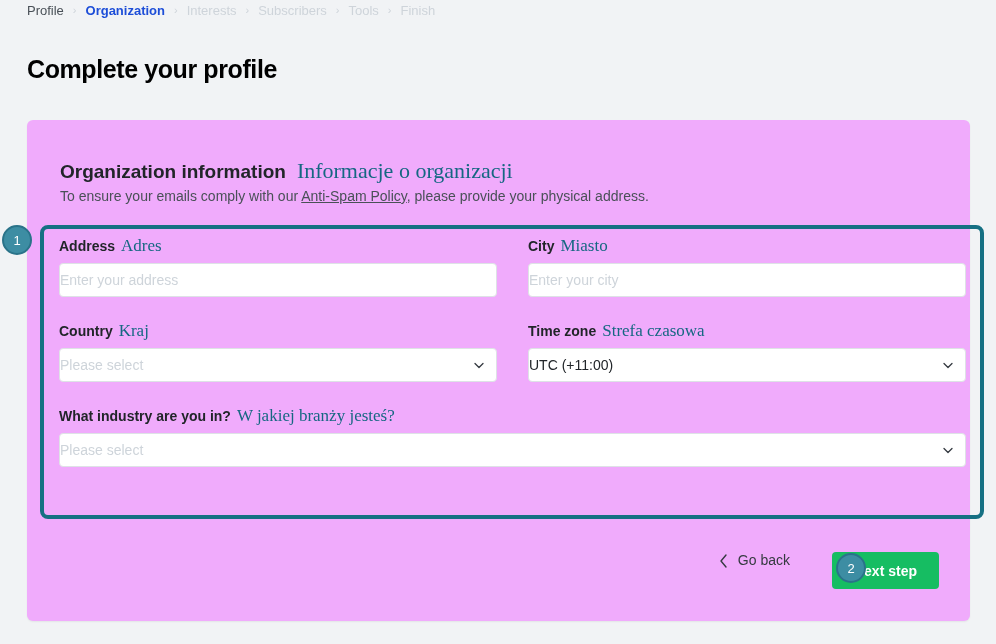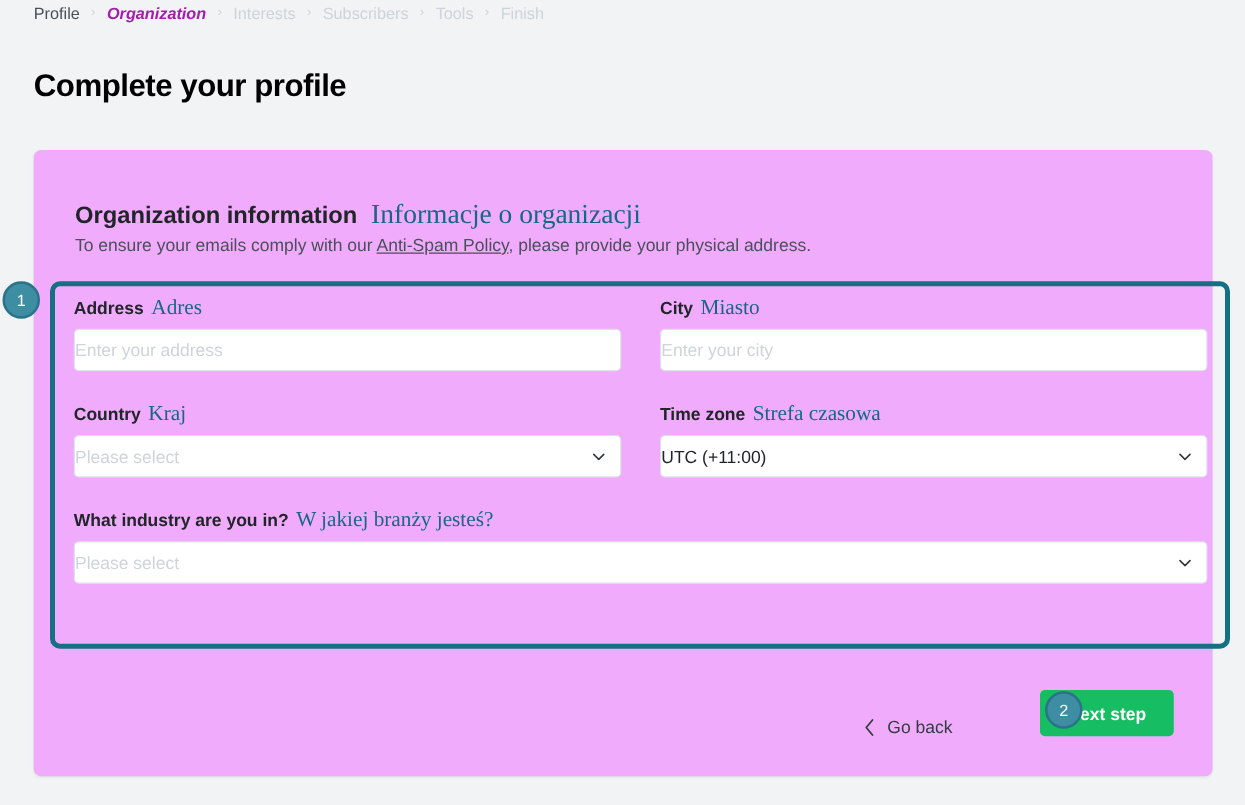--- a/index.html
+++ b/index.html
@@ -16,21 +16,21 @@
   
   .breadcrumb {
     position: absolute;
     left: 27px; top: 3px;
     display: flex; align-items: center;
     font-size: 13px;
     line-height: 16px;
     white-space: nowrap;
   }
   .crumb { color: #495057; }
-  .crumb.active { color: #a21caf; font-weight: bold; font-style: italic; }
+  .crumb.active { color: #1d4ed8; font-weight: bold; }
   .crumb.muted { color: #ced4da; }
   .crumb-sep {
     color: #ced4da;
     margin: 0 9px;
     font-size: 11px;
     display: inline-block;
     transform: translateY(-1px);
   }
 
   
@@ -143,21 +143,21 @@
     color: #343a40;
   }
   .select .chev svg { display: block; }
 
   .spacer-v { height: 24px; }
 
   
   .actions {
     position: absolute;
     right: 31px; bottom: 32px;
-    display: flex; align-items: flex-end; gap: 28px;
+    display: flex; align-items: flex-start;
   }
   .go-back {
     display: flex; align-items: center;
     font-size: 14px; color: #343a40;
     margin-right: 42px;
     white-space: nowrap;
   }
   .go-back .chev-l {
     margin-right: 10px;
     width: 9px; height: 12px;

